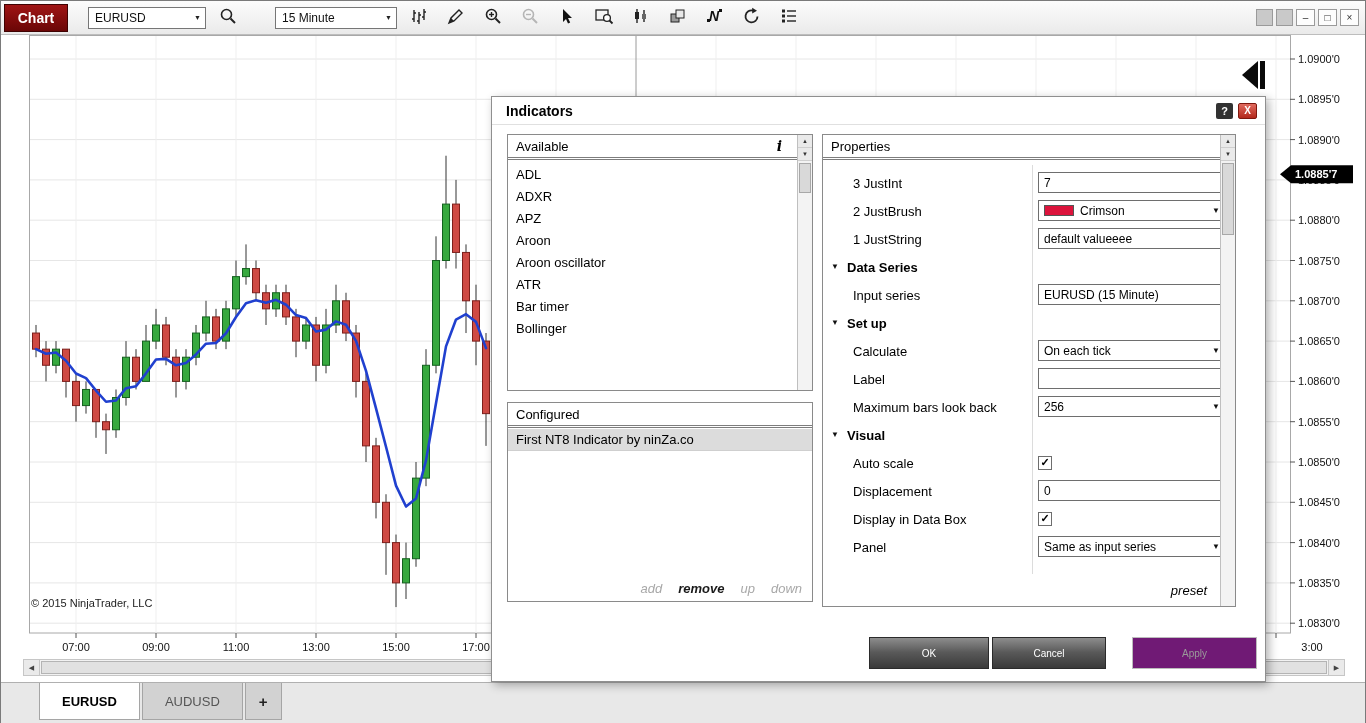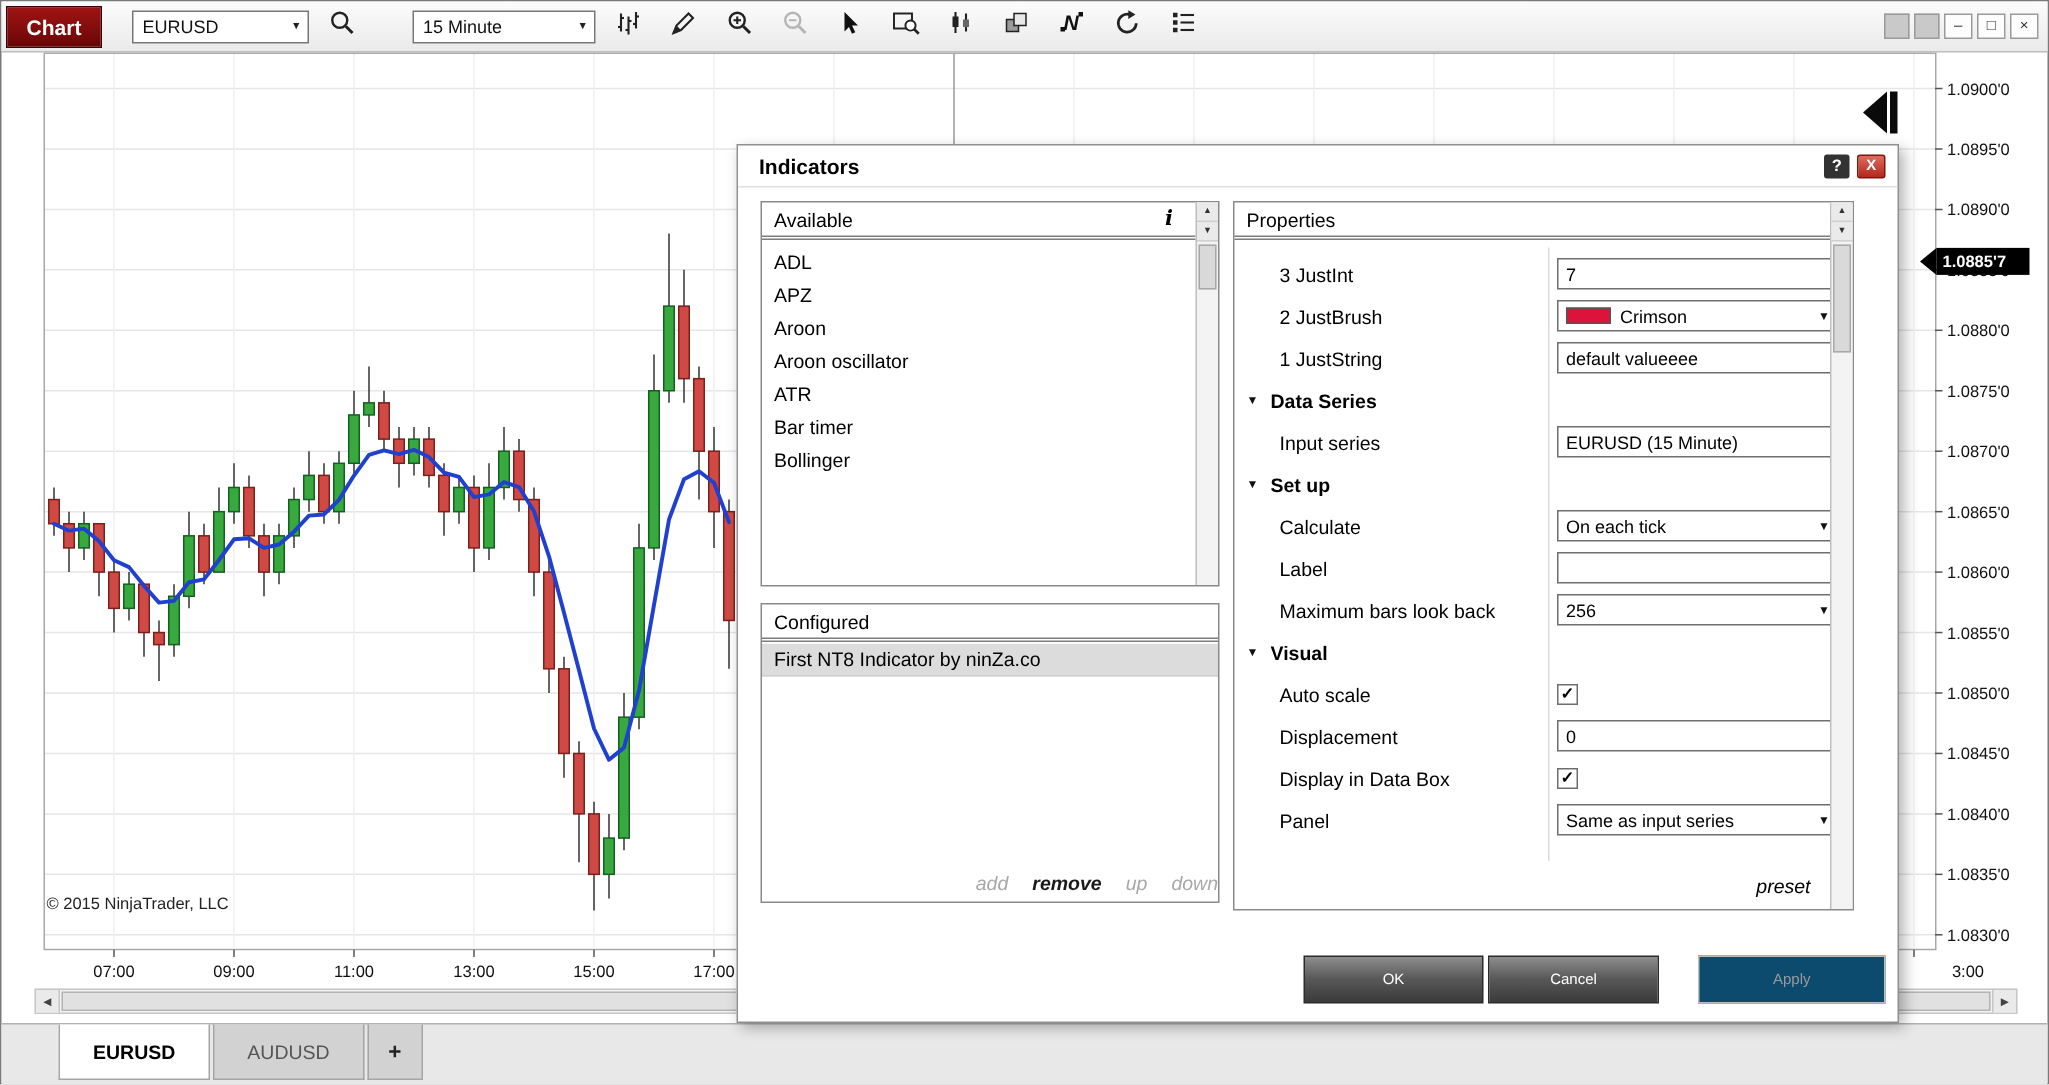--- a/index.html
+++ b/index.html
@@ -51,41 +51,41 @@
 .phead .info{margin-left:auto;margin-right:22px;font-family:"DejaVu Serif",serif;font-style:italic;font-weight:bold;font-size:14px}
 .vscroll{position:absolute;top:0;right:0;bottom:0;width:15px;border-left:1px solid #bfbfbf;background:#f3f3f3}
 .vs-up,.vs-dn{height:13px;display:flex;align-items:center;justify-content:center;font-size:6px;color:#333;border-bottom:1px solid #cfcfcf;background:#eaeaea}
 .vs-thumb{margin:2px 1px;background:#d9d9d9;border:1px solid #a8a8a8}
 #avail .vs-thumb{height:30px}
 #props .vs-thumb{height:72px}
 #avail-list{position:absolute;left:0;top:26px;right:15px;bottom:0;padding-top:3px;overflow:hidden}
 .avail-item{height:22px;line-height:22px;padding-left:8px;font-size:13px;color:#000}
 #conf-list{position:absolute;left:0;top:26px;right:0;bottom:24px;overflow:hidden}
 .conf-item{height:22px;line-height:22px;padding-left:8px;font-size:13px;background:#dcdcdc;border-bottom:1px solid #cfcfcf;color:#000}
-#conf-actions{position:absolute;right:0;bottom:5px;font-size:13px;font-style:italic;display:flex;gap:16px}
+#conf-actions{position:absolute;right:10px;bottom:5px;font-size:13px;font-style:italic;display:flex;gap:16px}
 #conf-actions .on{color:#1a1a1a;font-weight:bold}
 #conf-actions .off{color:#a8a8a8}
 #prop-rows{position:absolute;left:0;top:26px;right:15px;bottom:30px;padding-top:8px}
 #prop-divider{position:absolute;left:209px;top:30px;bottom:32px;width:1px;background:#dcdcdc}
 .prow{position:relative;height:28px;display:flex;align-items:center}
 .prow .lbl{padding-left:30px;font-size:13px;color:#000;white-space:nowrap}
 .prow.section .lbl{padding-left:24px;font-weight:bold}
 .prow .caret{position:absolute;left:8px;top:9px;font-size:8px;color:#111}
 .pctl{position:absolute;left:215px;top:3px;width:188px;height:21px;display:flex;align-items:center;font-size:12px;color:#000}
 .tbox,.dbox{border:1px solid #6e6e6e;background:#fff;padding:0 5px}
 .dbox .arr{margin-left:auto;font-size:8px;color:#111;padding-left:6px}
 .swatch{width:30px;height:11px;border:1px solid #555;margin-right:6px;display:inline-block}
 .cbox{width:14px;height:14px;border:1px solid #6e6e6e;background:#fff;font-size:11px;font-weight:bold;display:flex;align-items:center;justify-content:center;color:#000}
 #preset{position:absolute;right:28px;bottom:8px;font-size:13px;font-style:italic;color:#000}
 .dbtn{position:absolute;top:540px;height:32px;font-size:10px;display:flex;align-items:center;justify-content:center}
 #btn-ok{left:377px;width:120px}
 #btn-cancel{left:500px;width:114px}
 #btn-apply{left:640px;width:125px}
 .dark{background:linear-gradient(#8d8d8d,#595959 48%,#3a3a3a);border:1px solid #2b2b2b;color:#fff}
-.lite{background:#0c4a6e;border:1px solid #bcbcbc;color:#9a9a9a}
+.lite{background:#701a75;border:1px solid #bcbcbc;color:#9a9a9a}
 </style>
 </head>
 <body>
 
 <div id="window">
 
   <div id="toolbar">
     <div class="chart-badge">Chart</div>
     <div class="combo" id="instrument-combo">
       <span>EURUSD</span>
@@ -438,20 +438,21 @@
       <div id="dlg-close">X</div>
     </div>
 
     <div class="panel" id="avail">
       <div class="phead">
         <span>Available</span>
         <span class="info">i</span>
       </div>
       <div id="avail-list">
           <div class="avail-item">ADL</div>
+          <div class="avail-item">ADXR</div>
           <div class="avail-item">APZ</div>
           <div class="avail-item">Aroon</div>
           <div class="avail-item">Aroon oscillator</div>
           <div class="avail-item">ATR</div>
           <div class="avail-item">Bar timer</div>
           <div class="avail-item">Bollinger</div>
         </div>
       <div class="vscroll">
         <div class="vs-up">▲</div>
         <div class="vs-dn">▼</div>

